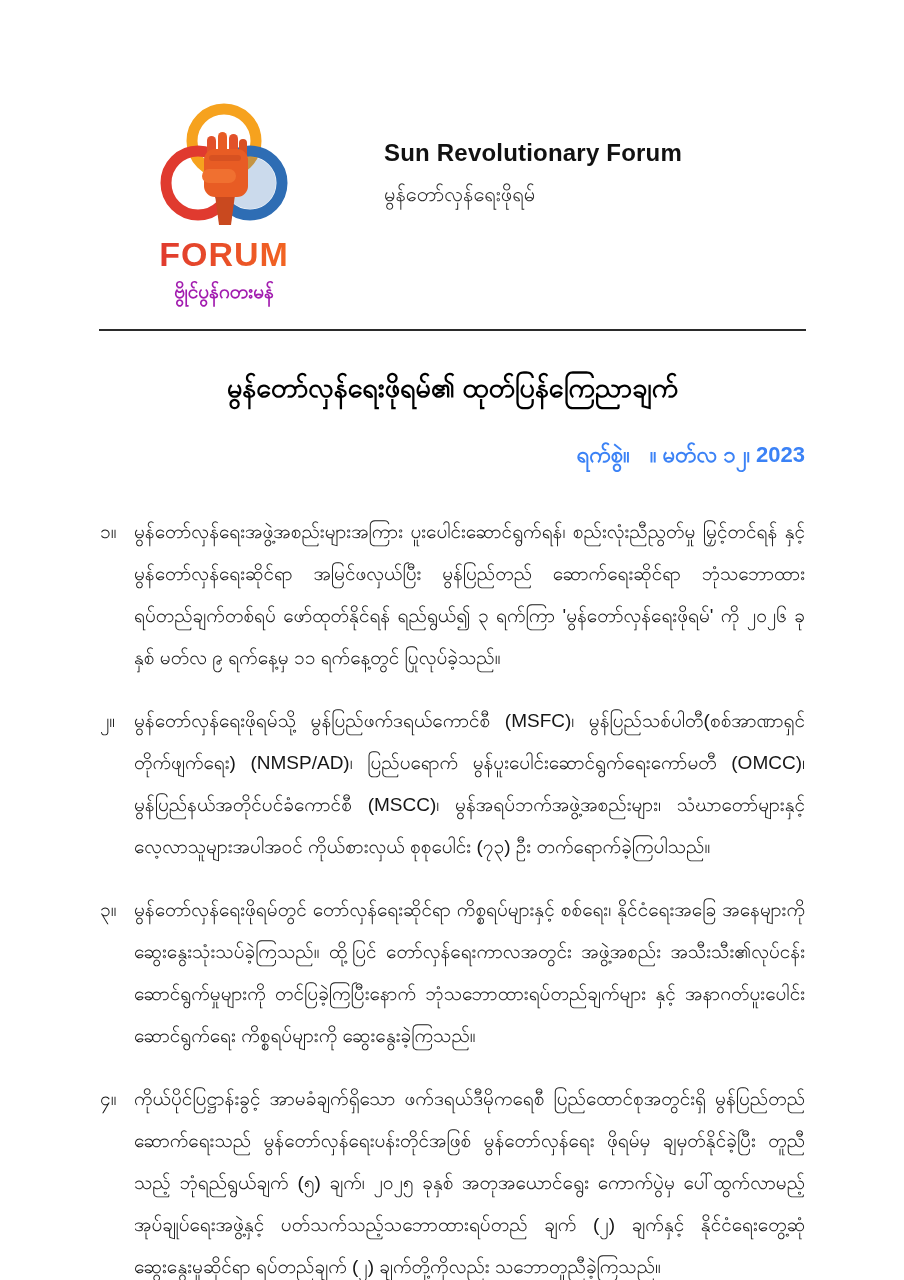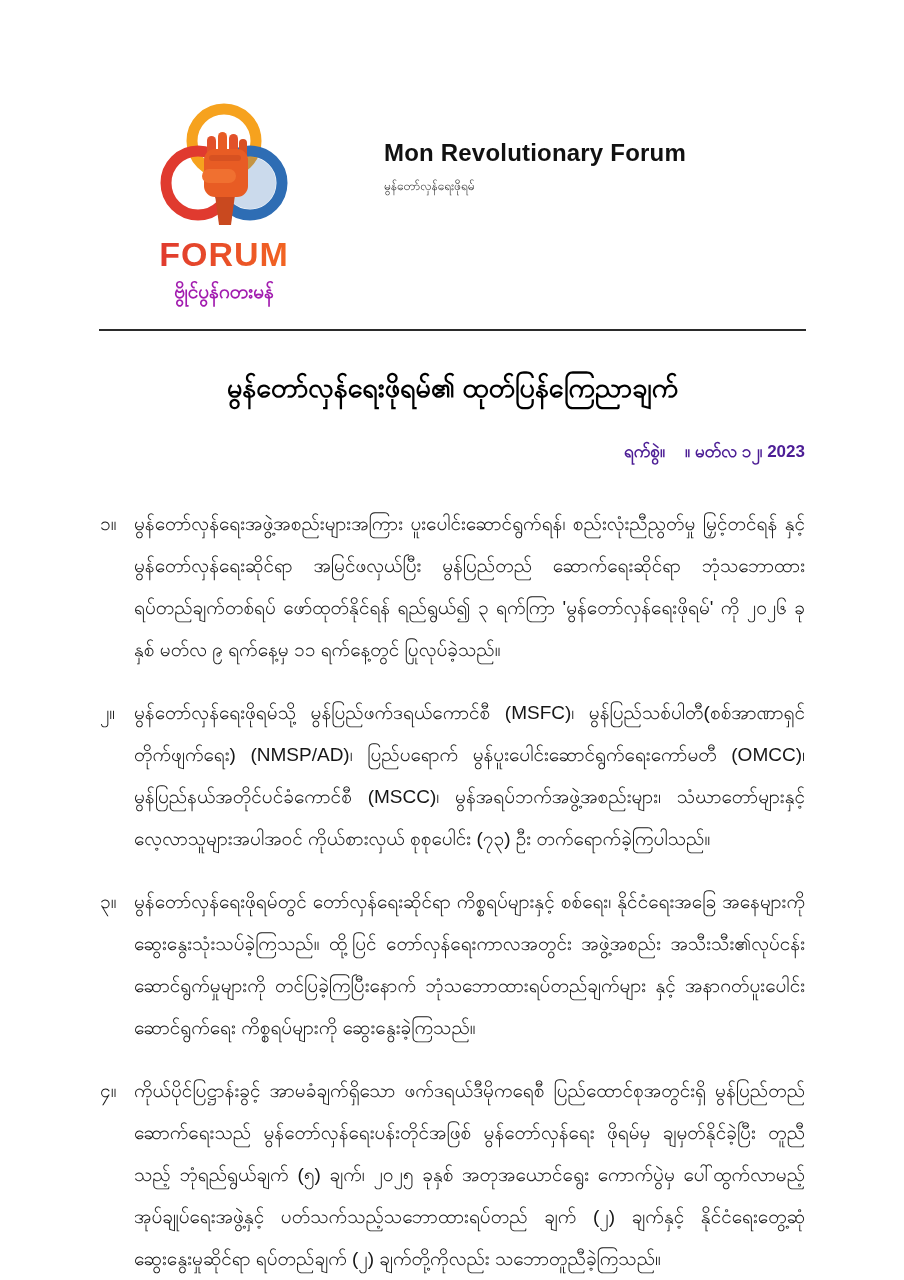--- a/index.html
+++ b/index.html
@@ -33,42 +33,42 @@
   .logo-mon {
     font-size: 19px;
     font-weight: bold;
     color: #a21caf;
     margin-top: 4px;
     line-height: 1.6;
   }
   .header-text { margin-left: 74px; margin-top: 28px; }
   .header-mon-line  { font-size: 18px; color: #2a2a2a; line-height: 1.9; }
   .header-en-line   { font-size: 24px; font-weight: bold; color: #111; line-height: 1.8; letter-spacing: 0.2px; }
-  .header-my-line   { font-size: 12px; color: #2a2a2a; line-height: 2.0; }
+  .header-my-line   { font-size: 20px; color: #2a2a2a; line-height: 2.0; }
 
   
   .rule { border: none; border-top: 2px solid #2b2b2b; margin: 22px 98px 0 99px; }
 
   
   .doc-body { padding: 0 99px 60px 100px; }
   .doc-title {
     text-align: center;
     font-weight: bold;
     font-size: 27px;
     color: #000;
     margin-top: 36px;
     line-height: 1.6;
   }
   .date-line {
     display: flex;
     justify-content: flex-end;
     align-items: flex-start;
     font-weight: bold;
-    font-size: 17px;
-    color: #4c1d95;
+    font-size: 22px;
+    color: #3b82f6;
     margin-top: 30px;
   }
   .date-gap { display: inline-block; width: 20px; }
 
   .paragraphs { margin-top: 38px; }
   .para {
     display: flex;
     margin-bottom: 21px;
     font-size: 19px;
     line-height: 42px;
@@ -111,21 +111,21 @@
 
             <rect x="60" y="52" width="32" height="6" rx="3" fill="#c9491f" opacity="0.55"></rect>
           </g>
         </svg>
       </div>
       <div class="logo-forum">FORUM</div>
       <div class="logo-mon">ဗွိုင်ပွန်ဂတးမန်</div>
     </div>
 
     <div class="header-text">
-      <div class="header-en-line">Mon Revolutionary Forum</div>
+      <div class="header-en-line">Sun Revolutionary Forum</div>
       <div class="header-my-line">မွန်တော်လှန်ရေးဖိုရမ်</div>
     </div>
   </div>
 
   <hr class="rule">
 
   <div class="doc-body">
 
     <div class="doc-title">မွန်တော်လှန်ရေးဖိုရမ်၏ ထုတ်ပြန်ကြေညာချက်</div>
 

